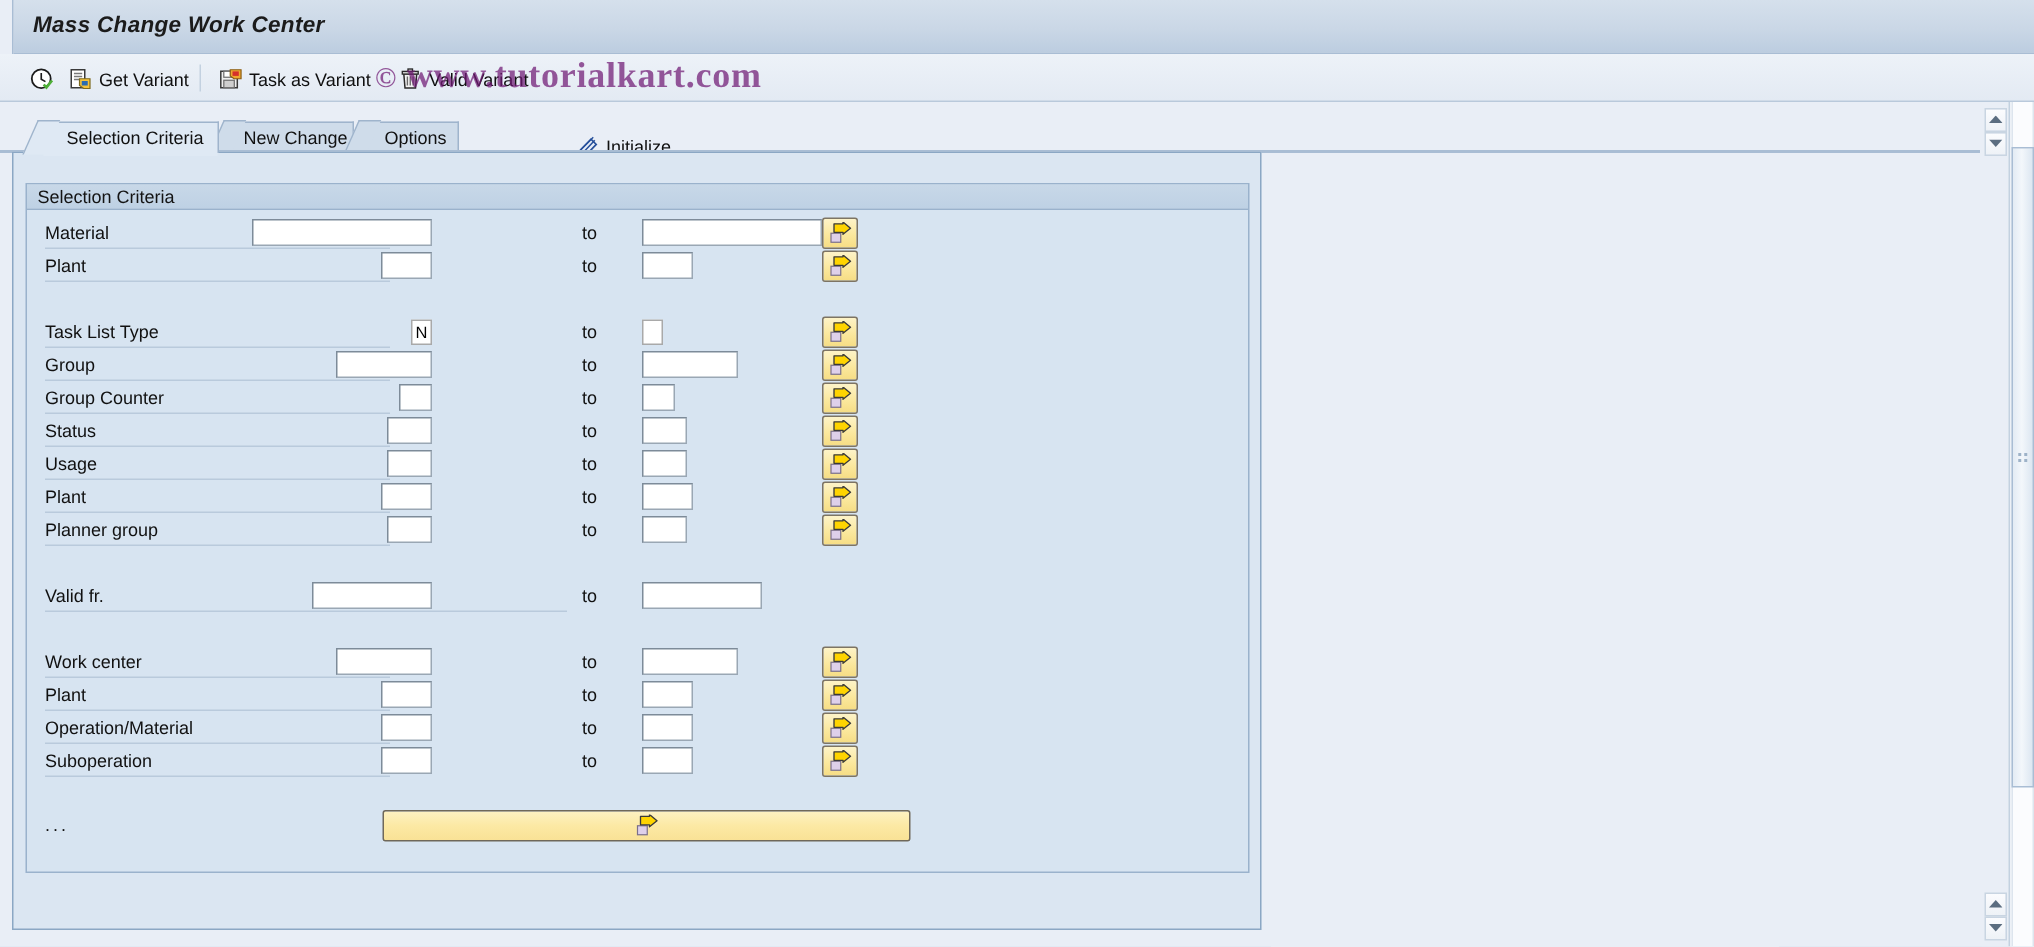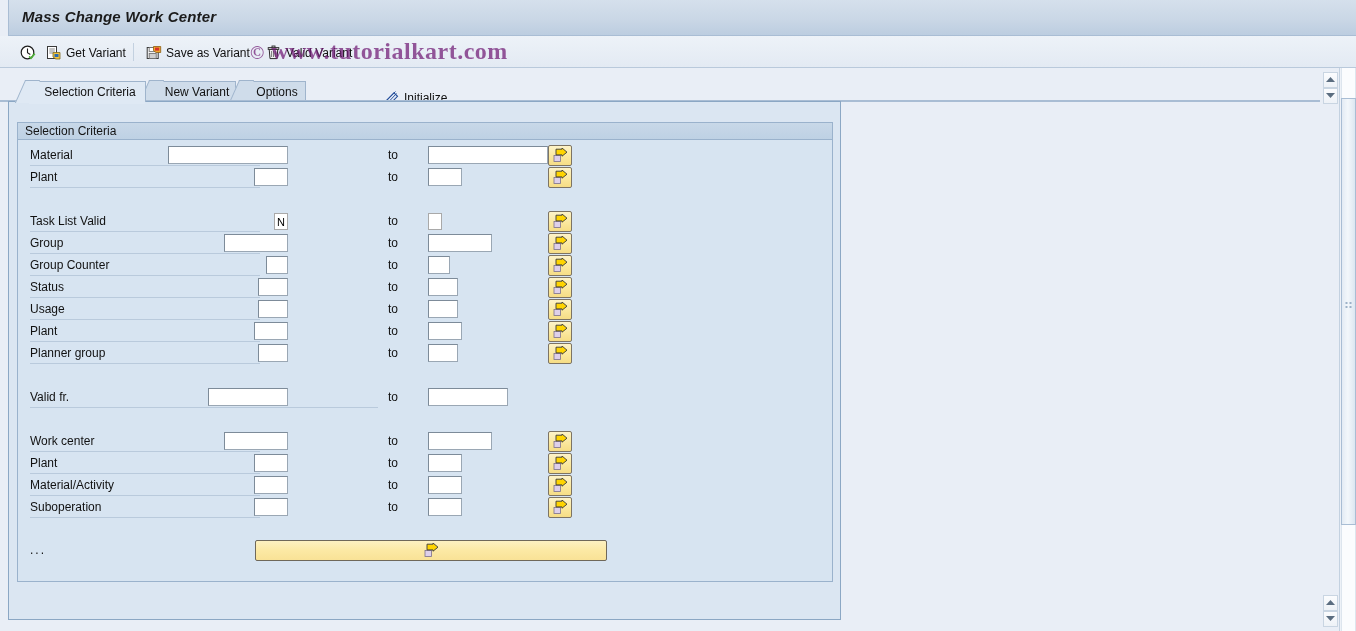--- a/index.html
+++ b/index.html
@@ -197,21 +197,21 @@
       <span>Get Variant</span>
     </div>
     <div class="tbtn" style="left: 142px;">
       <svg width="16" height="16" viewBox="0 0 16 16">
         <rect x="1.2" y="2.5" width="11" height="11" fill="#f0f0f0" stroke="#3a3a3a"></rect>
         <rect x="3.2" y="2.5" width="7" height="4" fill="#fff" stroke="#6b6b6b" stroke-width="0.8"></rect>
         <rect x="3.2" y="8.5" width="7" height="5" fill="#cfcfcf" stroke="#6b6b6b" stroke-width="0.8"></rect>
         <path d="M7.5 1.5h7.2v6H10L7.5 5.6Z" fill="#f0a830" stroke="#8a5c12" stroke-width="0.8"></path>
         <rect x="9" y="2.6" width="4.2" height="3" fill="#d6312a"></rect>
       </svg>
-      <span>Save as Variant</span>
+      <span>Task as Variant</span>
     </div>
     <div class="tbtn" style="left: 262px;">
       <svg width="16" height="16" viewBox="0 0 16 16">
         <path d="M3.2 4.2h8.6l-0.8 9.4H4Z" fill="#f2f2f2" stroke="#2a2a2a" stroke-width="1"></path>
         <path d="M5.6 6v6M7.5 6v6M9.4 6v6" stroke="#6a6a6a" stroke-width="0.9"></path>
         <rect x="2.2" y="2.6" width="10.6" height="1.8" fill="#d8d8d8" stroke="#2a2a2a" stroke-width="0.9"></rect>
         <rect x="6" y="1" width="3" height="1.7" fill="#d8d8d8" stroke="#2a2a2a" stroke-width="0.9"></rect>
       </svg>
       <span>Valid Variant</span>
     </div>
@@ -231,21 +231,21 @@
   <span>www.tutorialkart.com</span>
 </div>
 
 <div class="tabstrip" id="tabstrip">
     <div class="tab active" style="left: 28px; width: 118px;">
       <div class="skew"></div>
       <span>Selection Criteria</span>
     </div>
     <div class="tab" style="left: 152px; width: 84px;">
       <div class="skew"></div>
-      <span>New Variant</span>
+      <span>New Change</span>
     </div>
     <div class="tab" style="left: 242px; width: 64px;">
       <div class="skew"></div>
       <span>Options</span>
     </div>
   </div>
 
 <div class="panel">
   <div class="panel-inner">
     <div class="group-header">
@@ -275,21 +275,21 @@
       <input class="inp" type="text" value="" style="width: 34px; left: 428px;">
       <div class="msbtn" style="left: 548px; top: -1px;">
         <svg width="15" height="15" viewBox="0 0 15 15">
           <rect x="1" y="7.5" width="6.5" height="6" fill="#ded0ea" stroke="#7a6f8a" stroke-width="0.8"></rect>
           <path d="M3 1.2 H9 V0 L14 4.2 L9 8.2 V6.9 H3 Z" fill="#ffd400" stroke="#3a3a3a" stroke-width="0.9" stroke-linejoin="round"></path>
         </svg>
       </div>
     </div>
     <div class="row" style="left: 0px; top: 212px; width: 833px;">
       <div class="underline" style="left: 30px; width: 230px;"></div>
-      <div class="label" style="left: 30px;">Task List Valid</div>
+      <div class="label" style="left: 30px;">Task List Type</div>
       <input class="inp flat" type="text" value="N" style="width: 14px; left: 274px; height: 17px; top: 1px; font-size: 11px;">
       <div class="to" style="left: 388px;">to</div>
       <input class="inp flat" type="text" value="" style="width: 14px; left: 428px; height: 17px; top: 1px;">
       <div class="msbtn" style="left: 548px; top: -1px;">
         <svg width="15" height="15" viewBox="0 0 15 15">
           <rect x="1" y="7.5" width="6.5" height="6" fill="#ded0ea" stroke="#7a6f8a" stroke-width="0.8"></rect>
           <path d="M3 1.2 H9 V0 L14 4.2 L9 8.2 V6.9 H3 Z" fill="#ffd400" stroke="#3a3a3a" stroke-width="0.9" stroke-linejoin="round"></path>
         </svg>
       </div>
     </div>
@@ -399,21 +399,21 @@
       <input class="inp" type="text" value="" style="width: 34px; left: 428px;">
       <div class="msbtn" style="left: 548px; top: -1px;">
         <svg width="15" height="15" viewBox="0 0 15 15">
           <rect x="1" y="7.5" width="6.5" height="6" fill="#ded0ea" stroke="#7a6f8a" stroke-width="0.8"></rect>
           <path d="M3 1.2 H9 V0 L14 4.2 L9 8.2 V6.9 H3 Z" fill="#ffd400" stroke="#3a3a3a" stroke-width="0.9" stroke-linejoin="round"></path>
         </svg>
       </div>
     </div>
     <div class="row" style="left: 0px; top: 476px; width: 833px;">
       <div class="underline" style="left: 30px; width: 230px;"></div>
-      <div class="label" style="left: 30px;">Material/Activity</div>
+      <div class="label" style="left: 30px;">Operation/Material</div>
       <input class="inp" type="text" value="" style="width: 34px; left: 254px;">
       <div class="to" style="left: 388px;">to</div>
       <input class="inp" type="text" value="" style="width: 34px; left: 428px;">
       <div class="msbtn" style="left: 548px; top: -1px;">
         <svg width="15" height="15" viewBox="0 0 15 15">
           <rect x="1" y="7.5" width="6.5" height="6" fill="#ded0ea" stroke="#7a6f8a" stroke-width="0.8"></rect>
           <path d="M3 1.2 H9 V0 L14 4.2 L9 8.2 V6.9 H3 Z" fill="#ffd400" stroke="#3a3a3a" stroke-width="0.9" stroke-linejoin="round"></path>
         </svg>
       </div>
     </div>

